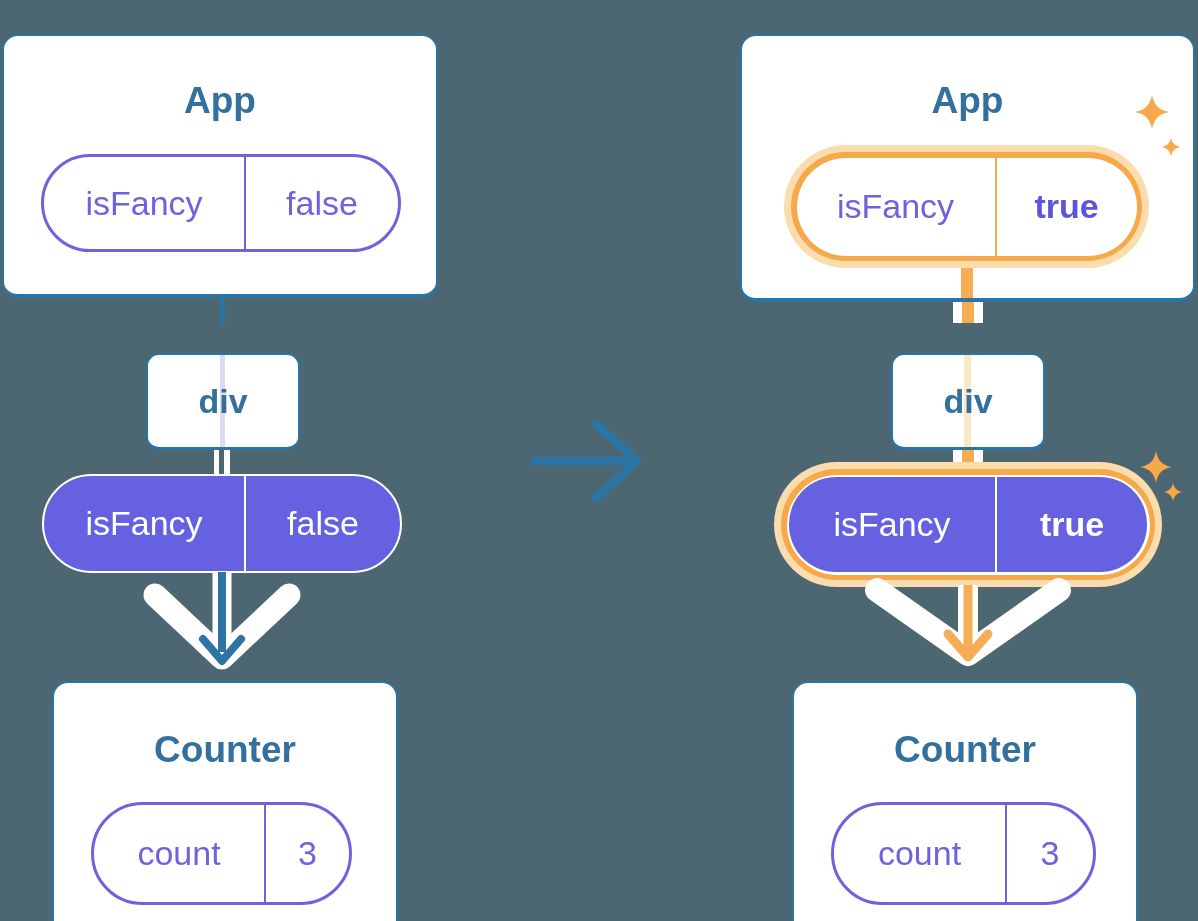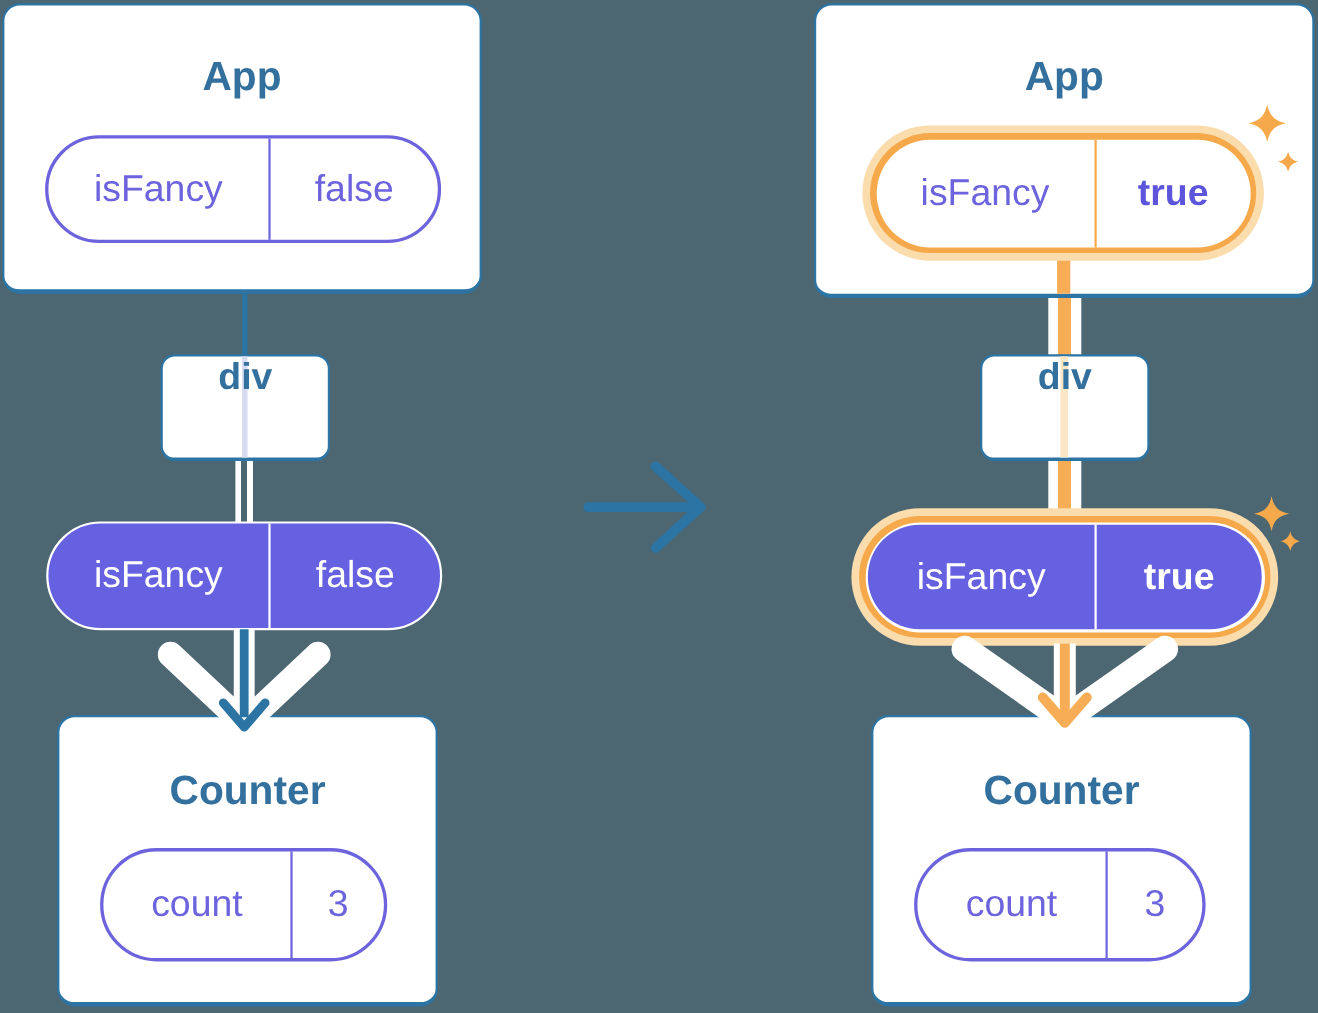--- a/index.html
+++ b/index.html
@@ -5,23 +5,23 @@
   :root{
     --background:#4C6672; --teal:#2B74A3; --title-teal:#33709D;
     --purple-fill:#6561E0; --purple-outline:#6C63DD; --purple-bold:#5C55DB;
     --orange:#F5A94B; --orange-line:#F6AD55; --orange-glow:#FADCAD;
     --cream-trace:#FBE7C6; --lavender-trace:#D8DDF2;
   }
   html,body{margin:0;padding:0;}
   body{background:var(--background);font-family:"Liberation Sans","DejaVu Sans",sans-serif;}
   .canvas{position:relative;width:1198px;height:921px;background:var(--background);overflow:hidden;}
 
-  .card{position:absolute;background:#fff;border:2.5px solid var(--teal);border-radius:16px;box-sizing:border-box;}
+  .card{position:absolute;background:#fff;border:2.5px solid var(--teal);border-radius:16px;box-sizing:border-box;margin-top:31px;}
   .card-title{position:absolute;left:0;right:0;text-align:center;font-size:37px;font-weight:600;color:var(--title-teal);}
-  .small-card{display:flex;justify-content:center;border-radius:13px;}
+  .small-card{display:flex;align-items:center;justify-content:center;border-radius:13px;}
   .small-card .node-label{font-size:34px;font-weight:600;color:var(--title-teal);position:relative;z-index:2;}
   .trace{position:absolute;top:0;bottom:0;z-index:1;}
 
   .pill{position:absolute;box-sizing:border-box;display:flex;align-items:stretch;}
   .pill .seg{display:flex;align-items:center;justify-content:center;font-size:34px;box-sizing:border-box;}
   .outline-pill{border:3px solid var(--purple-outline);border-radius:52px;background:#fff;color:var(--purple-outline);}
   .outline-pill .seg-left{border-right:2.5px solid var(--purple-outline);}
   .filled-pill{background:var(--purple-fill);border:2.5px solid #fff;border-radius:50px;color:#fff;}
   .filled-pill .seg-left{border-right:2.5px solid #fff;}
 

